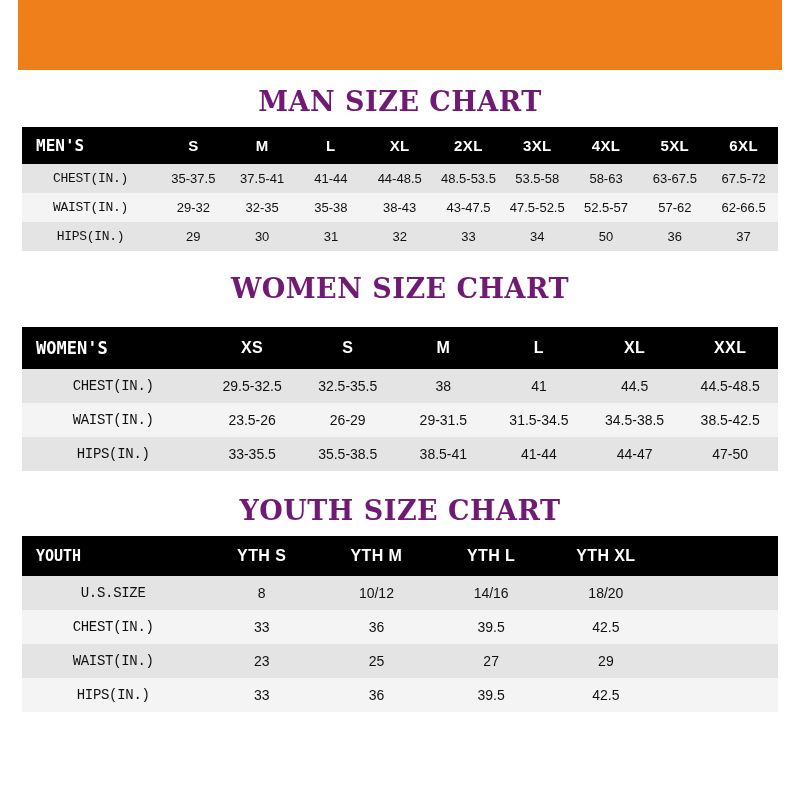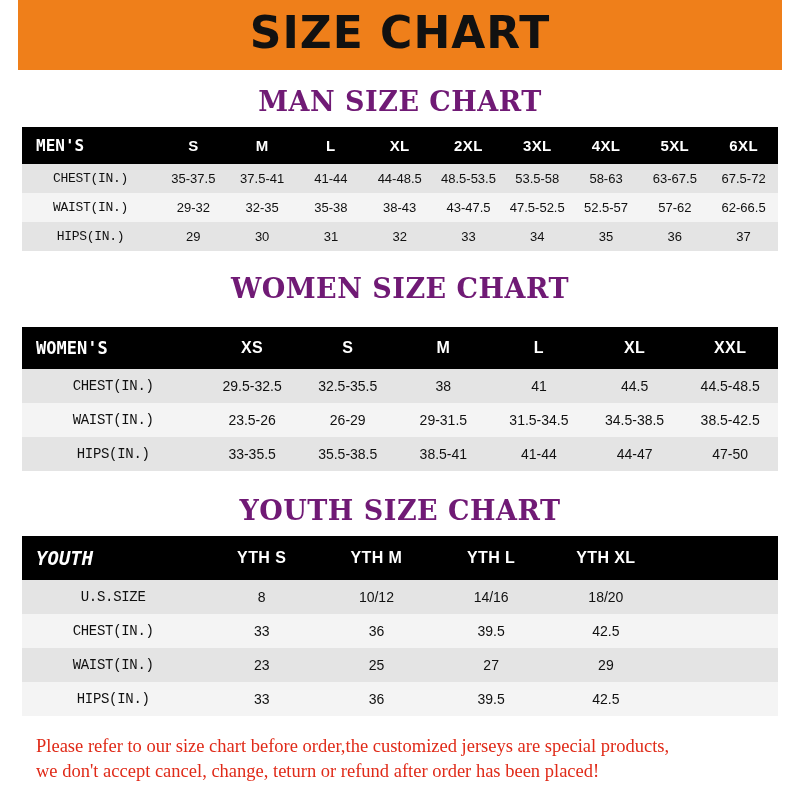--- a/index.html
+++ b/index.html
@@ -106,21 +106,21 @@
   table.size-table tbody tr.odd { background: #e4e4e4; }
   table.size-table tbody tr.even { background: #f4f4f4; }
 
   
   table.women thead th { font-size: 16px; padding: 11px 2px; }
   table.women thead th.rowlabel { font-size: 17px; margin-top: 16px; }
   table.women tbody td { font-size: 14px; padding: 9px 2px; }
   table.women tbody td.rowlabel { font-size: 14px; }
 
   table.youth thead th { font-size: 16px; padding: 11px 2px; }
-  table.youth thead th.rowlabel { font-size: 19px; font-style: italic; }
+  table.youth thead th.rowlabel { font-size: 15px; }
   table.youth tbody td { font-size: 14px; padding: 9px 2px; }
   table.youth tbody td.rowlabel { font-size: 14px; }
 
   .notice {
     margin: 18px 14px 0 14px;
     color: #e02a18;
     font-family: "Liberation Serif", serif;
     font-size: 18.5px;
     line-height: 1.35;
     text-align: left;
@@ -128,21 +128,20 @@
   .notice div { white-space: nowrap; }
 </style>
 </head>
 <body>
 
 <div class="page">
 
   <div class="header-band">
     <div class="white-gap-left"></div>
     <div class="white-gap-right"></div>
-    <div class="title">SIZE CHART</div>
   </div>
 
   <div class="content">
 
     <div class="section-title st-man">MAN SIZE CHART</div>
     <table class="size-table man">
       <thead>
         <tr>
           <th class="rowlabel" style="width:16%">MEN'S</th>
           <th>S</th>
@@ -182,21 +181,21 @@
           <td>62-66.5</td>
         </tr>
         <tr class="odd">
           <td class="rowlabel">HIPS(IN.)</td>
           <td>29</td>
           <td>30</td>
           <td>31</td>
           <td>32</td>
           <td>33</td>
           <td>34</td>
-          <td>35</td>
+          <td>50</td>
           <td>36</td>
           <td>37</td>
         </tr>
       </tbody>
     </table>
 
     <div class="section-title st-women">WOMEN SIZE CHART</div>
     <table class="size-table women">
       <thead>
         <tr>
@@ -281,19 +280,15 @@
           <td class="rowlabel">HIPS(IN.)</td>
           <td>33</td>
           <td>36</td>
           <td>39.5</td>
           <td>42.5</td>
           <td></td>
         </tr>
       </tbody>
     </table>
 
-    <div class="notice">
-      <div>Please refer to our size chart before order,the customized jerseys are special products,</div>
-      <div>we don't accept cancel, change, teturn or refund after order has been placed!</div>
-    </div>
 
   </div>
 </div>
 
 </body></html>

